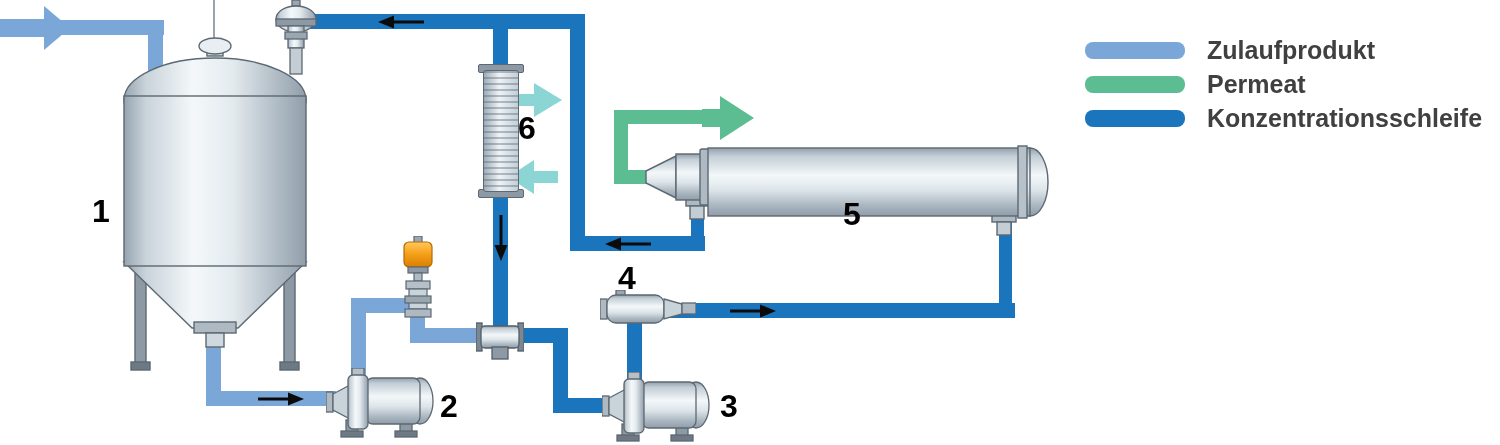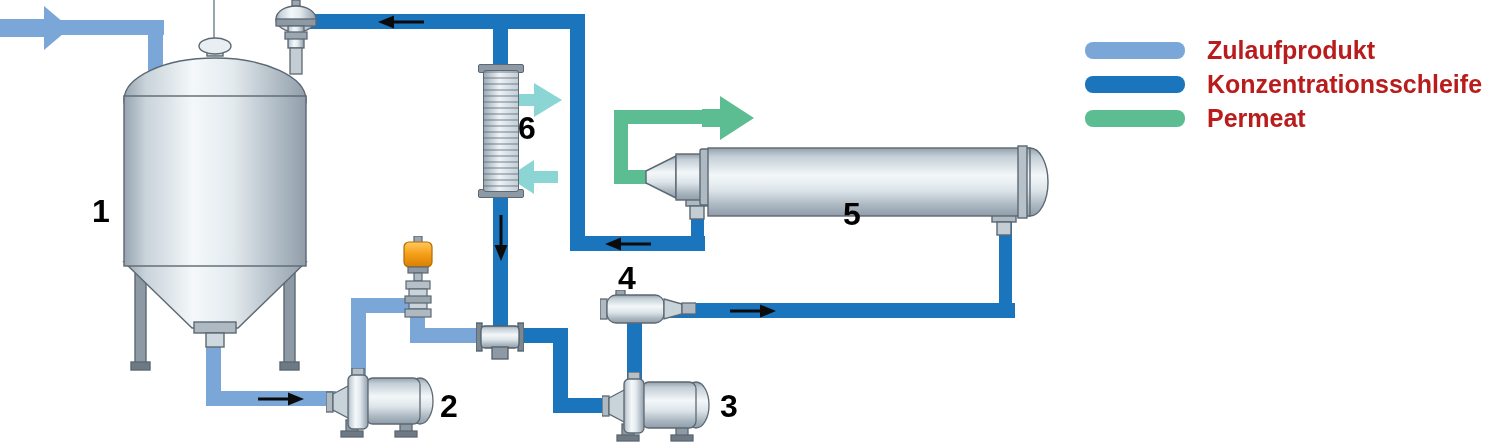--- a/index.html
+++ b/index.html
@@ -16,21 +16,21 @@
       repeating-linear-gradient(180deg, rgba(80,95,108,.38) 0 2px, rgba(255,255,255,0) 2px 6px),
       linear-gradient(90deg,#9fadb8,#eef3f6 45%,#c3ced6);
     border:1.5px solid #5c6872;border-radius:3px;box-sizing:border-box;}
   .hx-cap{position:absolute;width:46px;height:9px;background:#8d9aa5;border:1px solid #5c6872;
     border-radius:2px;box-sizing:border-box;}
   .shaft{position:absolute;left:213px;top:0;width:2px;height:44px;background:#98a4ae;}
   .legend{position:absolute;left:1085px;top:38px;}
   .legend-row{display:flex;align-items:center;height:24px;margin-bottom:10px;}
   .swatch{display:inline-block;width:100px;height:17px;border-radius:8px;flex:0 0 auto;}
   .sw0{background:#7aa7d8}.sw1{background:#1b75bc}.sw2{background:#5cbc92}.sw3{background:#8bd5d5}
-  .legend-label{margin-left:22px;font-weight:700;font-size:25px;color:#b91c1c;white-space:nowrap;}
+  .legend-label{margin-left:22px;font-weight:700;font-size:25px;color:#404040;white-space:nowrap;}
 </style>
 </head>
 <body>
 
 <div class="canvas">
 
   <svg width="0" height="0" style="position:absolute">
     <defs>
       <linearGradient id="metalH" x1="0" y1="0" x2="1" y2="0">
         <stop offset="0" stop-color="#97a4af"></stop>
@@ -234,22 +234,22 @@
   <div class="num" style="left:618px;top:262px">4</div>
   <div class="num" style="left:843px;top:198px">5</div>
   <div class="num" style="left:518px;top:112px">6</div>
 
   <div class="legend">
     <div class="legend-row">
       <span class="swatch sw0"></span>
       <span class="legend-label">Zulaufprodukt</span>
     </div>
     <div class="legend-row">
+      <span class="swatch sw2"></span>
+      <span class="legend-label">Permeat</span>
+    </div>
+    <div class="legend-row">
       <span class="swatch sw1"></span>
       <span class="legend-label">Konzentrationsschleife</span>
     </div>
-    <div class="legend-row">
-      <span class="swatch sw2"></span>
-      <span class="legend-label">Permeat</span>
-    </div>
   </div>
 
 </div>
 
 </body></html>

